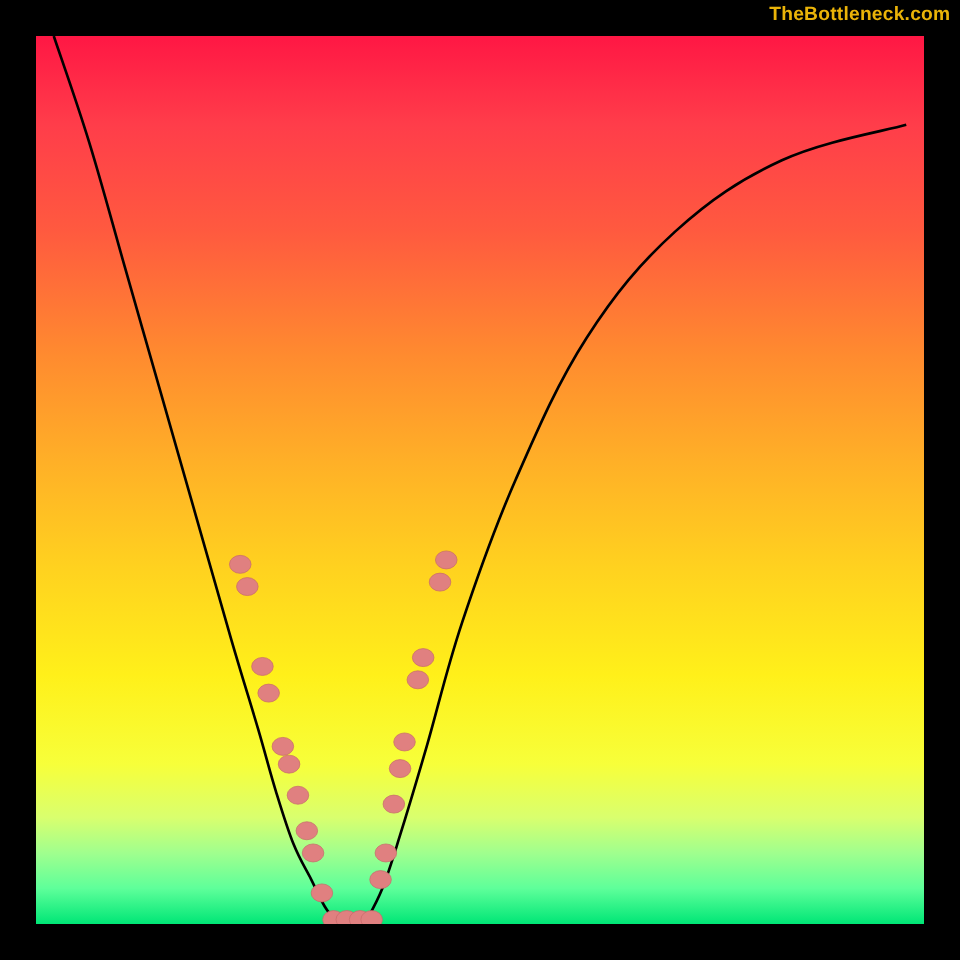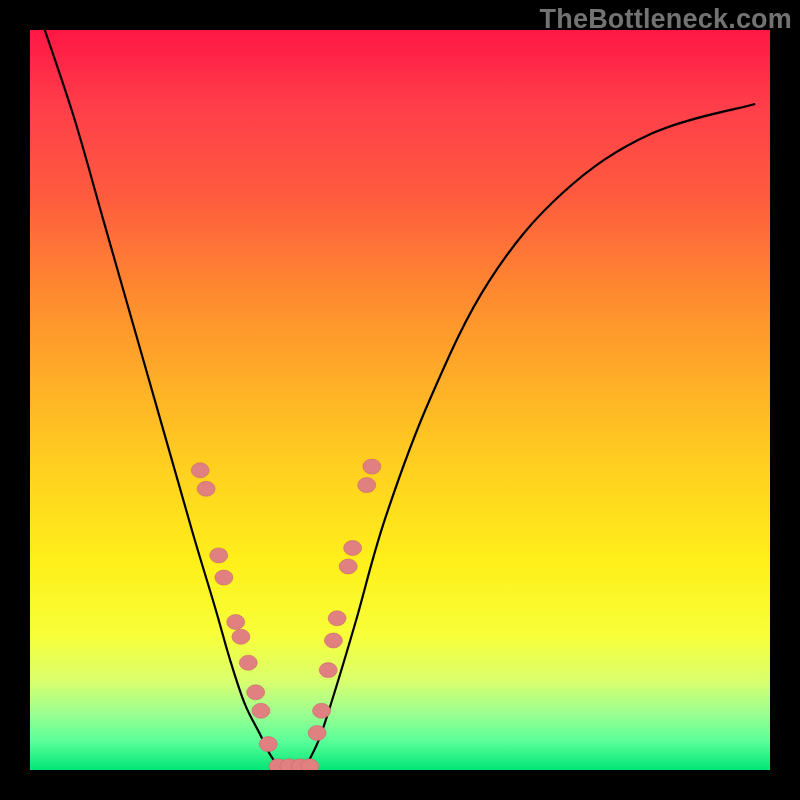--- a/index.html
+++ b/index.html
@@ -28,23 +28,23 @@
       #d9ff6e 88%,
       #a0ff8e 92%,
       #5eff9a 96%,
       #00e676 100%);
   }
   .watermark {
     position: absolute;
     top: 4px;
     right: 8px;
     font-family: Arial, Helvetica, sans-serif;
-    font-size: 27px;
+    font-size: 16px;
     font-weight: 600;
-    color: #737373;
+    color: #eab308;
     letter-spacing: 0.2px;
     user-select: none;
   }
   svg.curves {
     position: absolute;
     inset: 0;
     width: 100%;
     height: 100%;
   }
   .curve { fill: none; stroke: #000; stroke-width: 2.2; }

